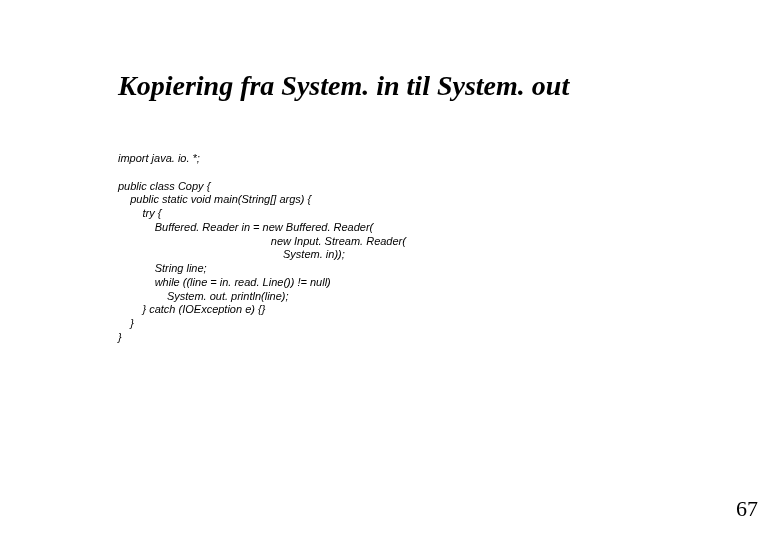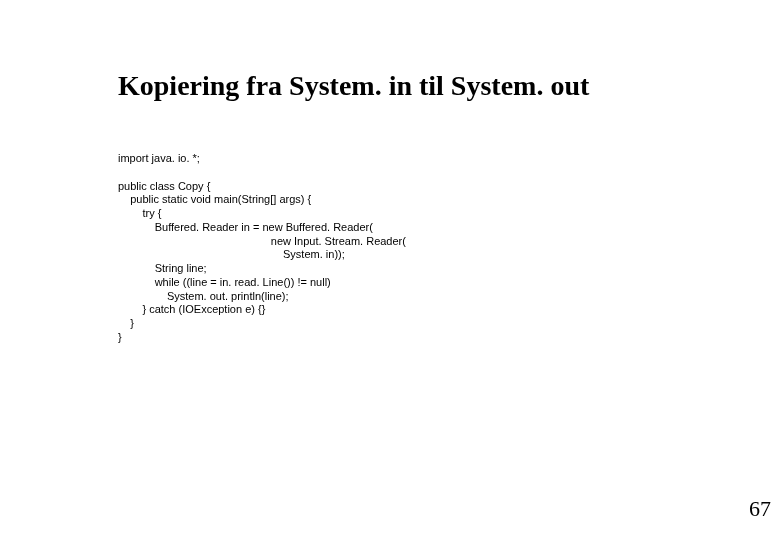--- a/index.html
+++ b/index.html
@@ -8,38 +8,39 @@
     width: 780px;
     height: 540px;
     background: #ffffff;
     font-family: Arial, Helvetica, sans-serif;
     color: #000000;
     position: relative;
   }
   .slide {
     padding: 70px 0 0 118px;
     box-sizing: border-box;
+    font-style: italic;
   }
   .title {
     font-family: "Times New Roman", Times, serif;
     font-weight: bold;
     font-size: 28px;
     margin-bottom: 50px;
     white-space: nowrap;
   }
   .code {
     font-family: Arial, Helvetica, sans-serif;
     font-size: 11px;
     line-height: 1.25;
     white-space: pre;
   }
   .page-number {
     position: absolute;
     bottom: 18px;
-    right: 9px;
+    right: 22px;
     font-family: "Times New Roman", Times, serif;
     font-size: 22px;
     margin-top: 15px;
   }
 </style>
 </head>
 <body>
 
 <div class="slide">
   <div class="title">Kopiering fra System. in til System. out</div>

